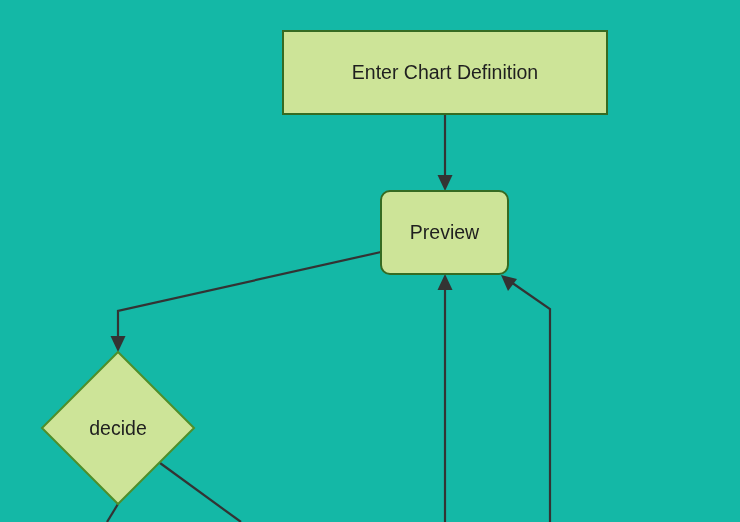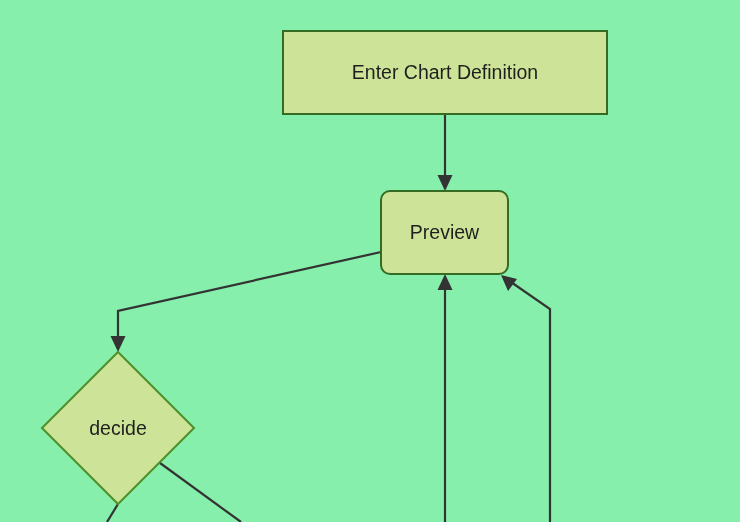--- a/index.html
+++ b/index.html
@@ -10,21 +10,21 @@
   body {
     width: 740px;
     height: 522px;
     overflow: hidden;
     font-family: "Liberation Sans", sans-serif;
   }
   #diagram-root {
     position: relative;
     width: 740px;
     height: 522px;
-    background: #86efac;
+    background: #14b8a6;
   }
   svg.flowchart {
     position: absolute;
     top: 0;
     left: 0;
     width: 740px;
     height: 522px;
     display: block;
   }
   .node-rect {

